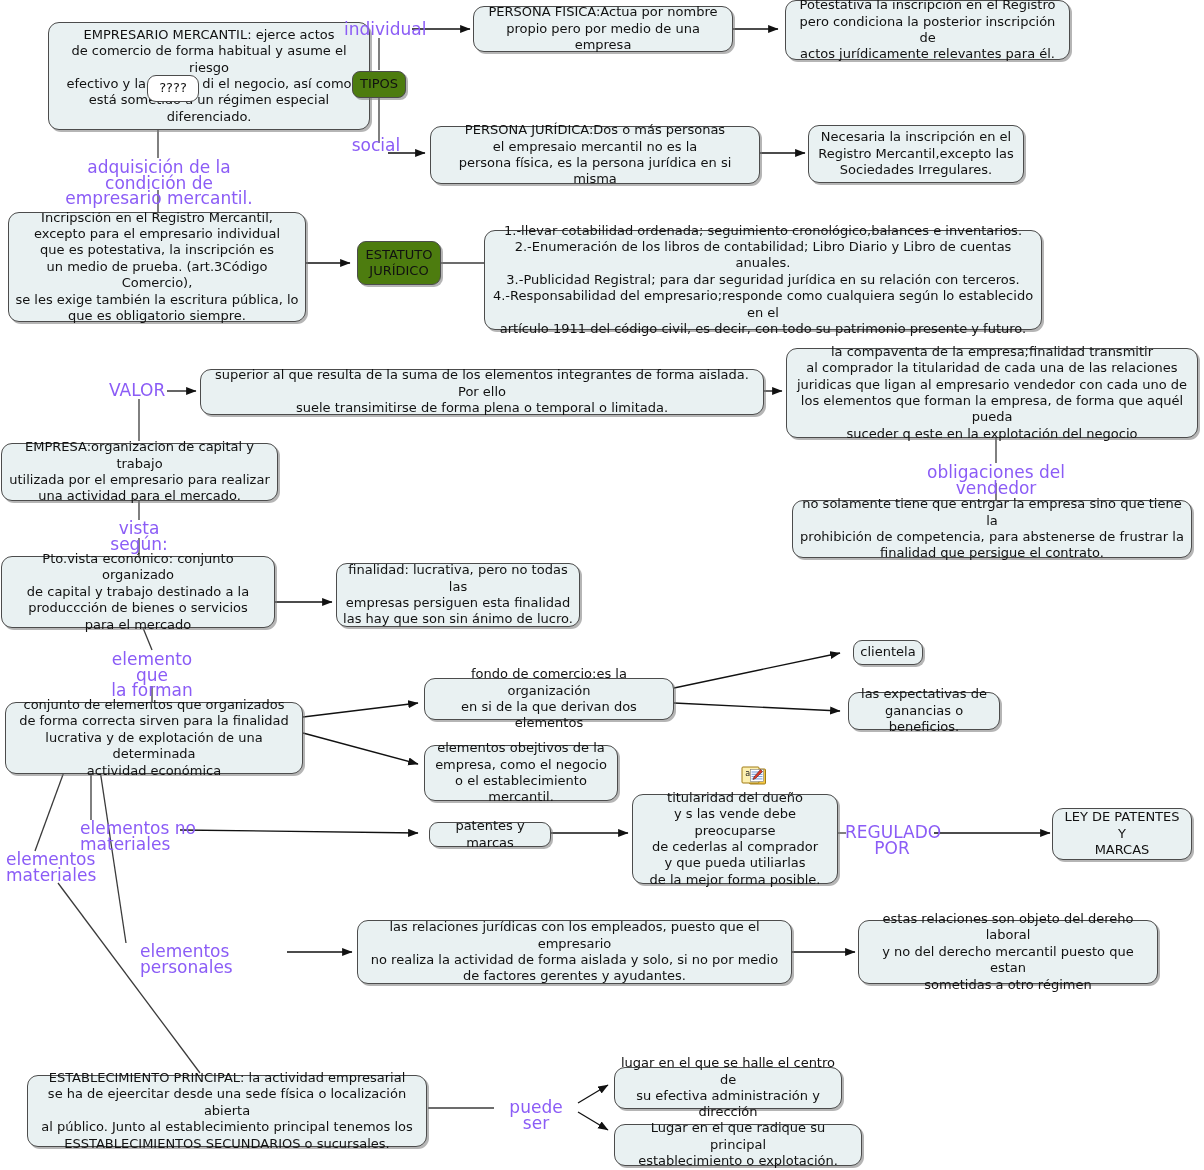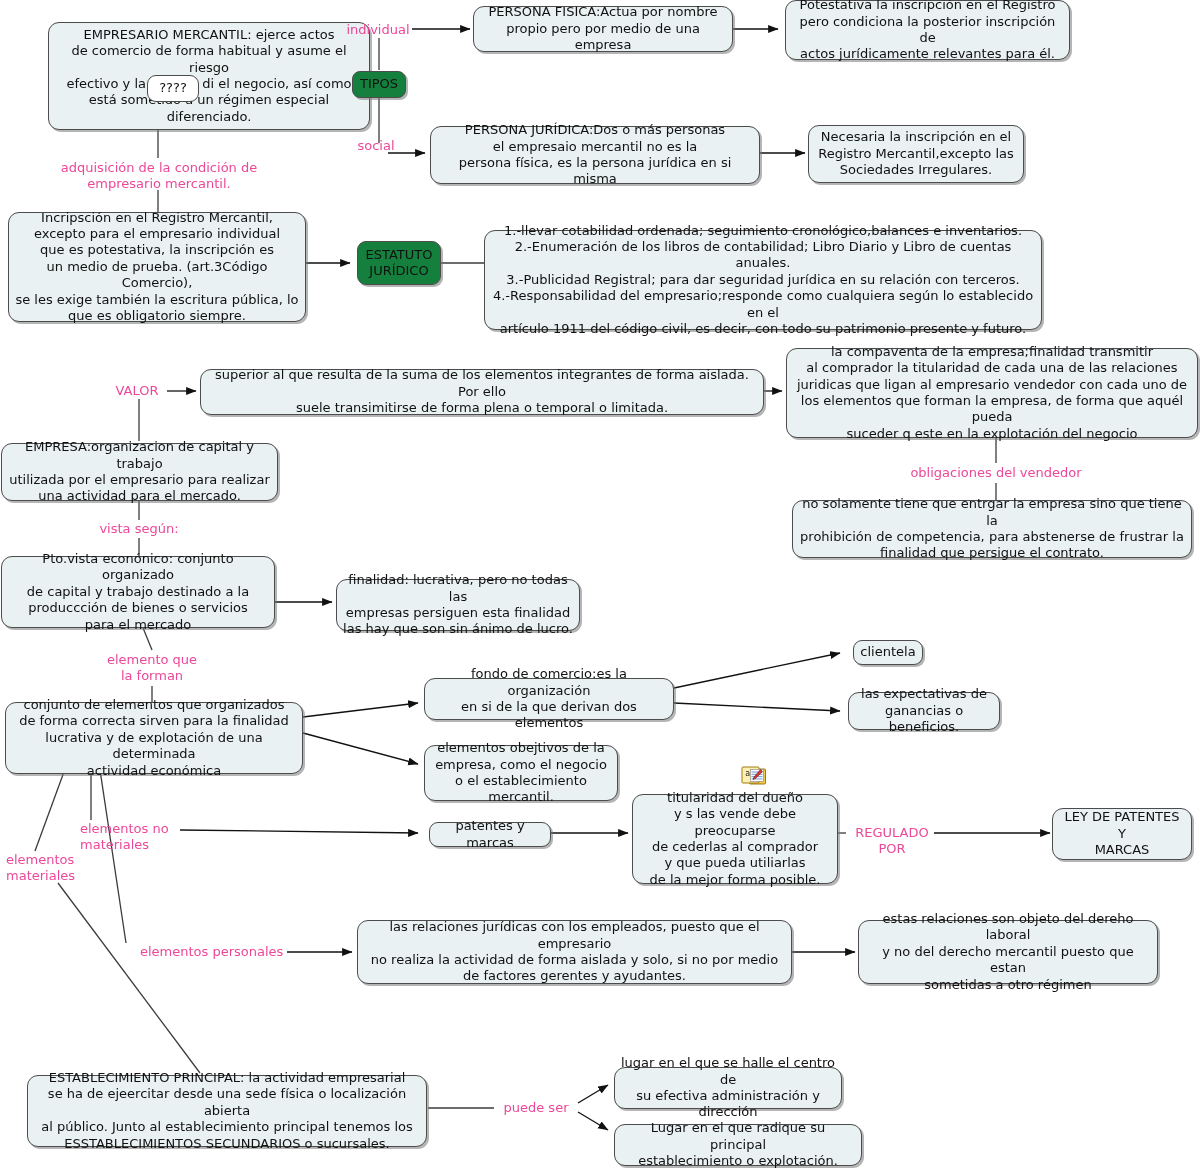--- a/index.html
+++ b/index.html
@@ -36,33 +36,33 @@
     line-height: 16.4px;
     text-align: center;
     display: flex;
     align-items: center;
     justify-content: center;
     padding: 8px 6px;
     box-shadow: 2px 2px 0 rgba(120,120,120,0.55);
     white-space: pre-line;
   }
   .node.plain {
-    background: #15803d;
+    background: #4d7c0f;
   }
   .node.ghost {
     background: #ffffff;
     box-shadow: none;
     border: 1.2px solid #4c4c4c;
     border-radius: 9px;
     font-size: 13px;
   }
   .link-label {
     position: absolute;
-    color: #ec4899;
-    font-size: 13.0px;
+    color: #8b5cf6;
+    font-size: 17px;
     line-height: 15.5px;
     text-align: center;
     white-space: pre-line;
     background: transparent;
   }
   .note-icon {
     position: absolute;
     width: 26px;
     height: 21px;
   }
@@ -202,21 +202,21 @@
 
   <div class="node" style="left:1px; top:443px; width:277px; height:58px;">EMPRESA:organizacion de capital y trabajo
 utilizada por el empresario para realizar
 una actividad para el mercado.</div>
 
   <div class="node" style="left:1px; top:556px; width:274px; height:72px;">Pto.vista econónico: conjunto organizado
 de capital y trabajo destinado a la
 produccción de bienes o servicios
 para el mercado</div>
 
-  <div class="node" style="left:336px; top:579px; width:244px; height:52px;">finalidad: lucrativa, pero no todas las
+  <div class="node" style="left:336px; top:563px; width:244px; height:64px;">finalidad: lucrativa, pero no todas las
 empresas persiguen esta finalidad
 las hay que son sin ánimo de lucro.</div>
 
   <div class="node" style="left:5px; top:702px; width:298px; height:72px;">conjunto de elementos que organizados
 de forma correcta sirven para la finalidad
 lucrativa y de explotación  de una determinada
 actividad económica</div>
 
   <div class="node" style="left:424px; top:678px; width:250px; height:42px;">fondo de comercio:es la organización
 en si de la que derivan dos elementos</div>

